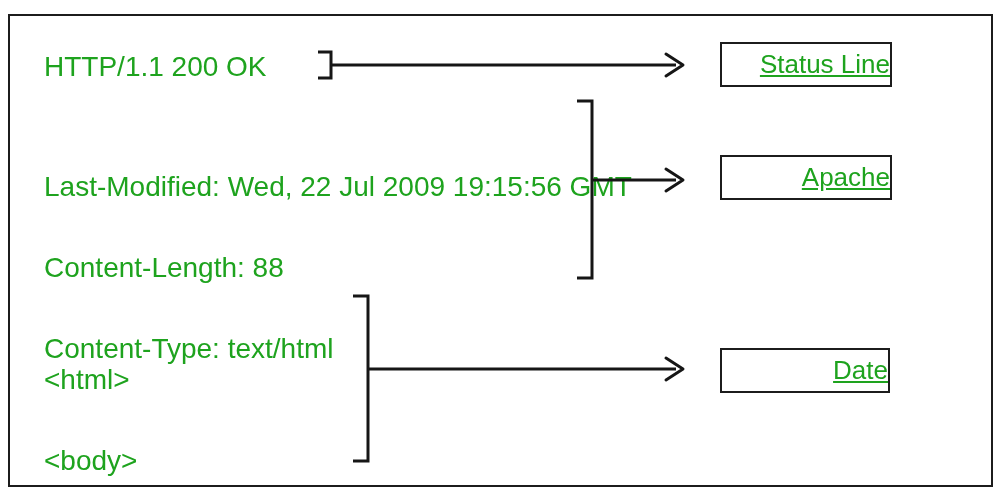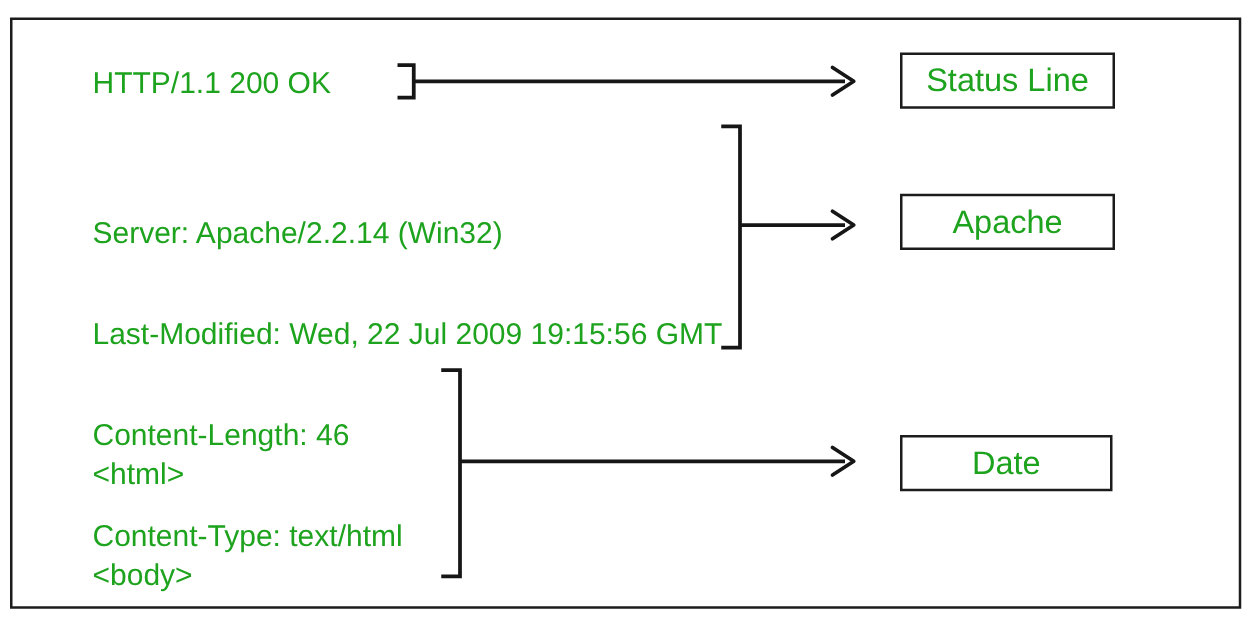--- a/index.html
+++ b/index.html
@@ -17,61 +17,60 @@
     left: 8px;
     top: 14px;
     width: 985px;
     height: 473px;
     border: 2px solid #1c1c1c;
     background: #ffffff;
   }
   .green-text {
     position: absolute;
     color: #1ea31e;
-    font-size: 24px;
+    font-size: 28px;
     line-height: 27px;
     white-space: pre;
-    margin-left: 30px;
   }
   .status-text { left: 44px; top: 53px; }
   .headers-text { left: 44px; top: 119px; }
   .body-text { left: 44px; top: 312px; }
   .svg-overlay {
     position: absolute;
     left: 0; top: 0;
     width: 1007px;
     height: 499px;
     pointer-events: none;
   }
   .label-box {
     position: absolute;
     border: 2px solid #1c1c1c;
     background: #ffffff;
     display: flex;
     align-items: center;
-    justify-content: center;
+    justify-content: flex-end;
     color: #1ea31e;
     font-size: 26px;
+    text-decoration: underline;
   }
   .status-box { left: 720px; top: 42px; width: 172px; height: 45px; }
   .headers-box { left: 720px; top: 155px; width: 172px; height: 45px; }
   .body-box { left: 720px; top: 348px; width: 170px; height: 45px; }
 </style>
 </head>
 <body>
 
 <div class="canvas">
   <div class="frame"></div>
 
   <div class="green-text status-text">HTTP/1.1 200 OK</div>
 
   <div class="green-text headers-text">
-    <div>Server: Apache/2.2.14 (Win32)</div>
     <div>Last-Modified: Wed, 22 Jul 2009 19:15:56 GMT</div>
-    <div>Content-Length: 46</div>
+    <div>Content-Length: 88</div>
     <div>Content-Type: text/html</div>
     
   </div>
 
   <div class="green-text body-text">
     <div>&lt;html&gt;</div>
     <div>&lt;body&gt;</div>
     
     
     

